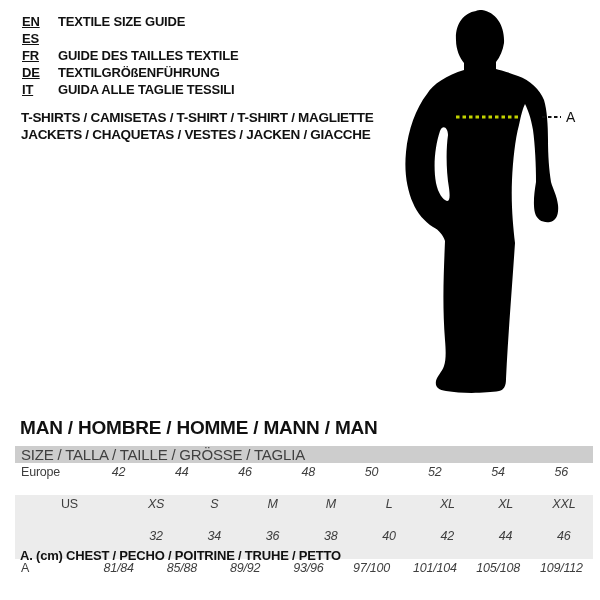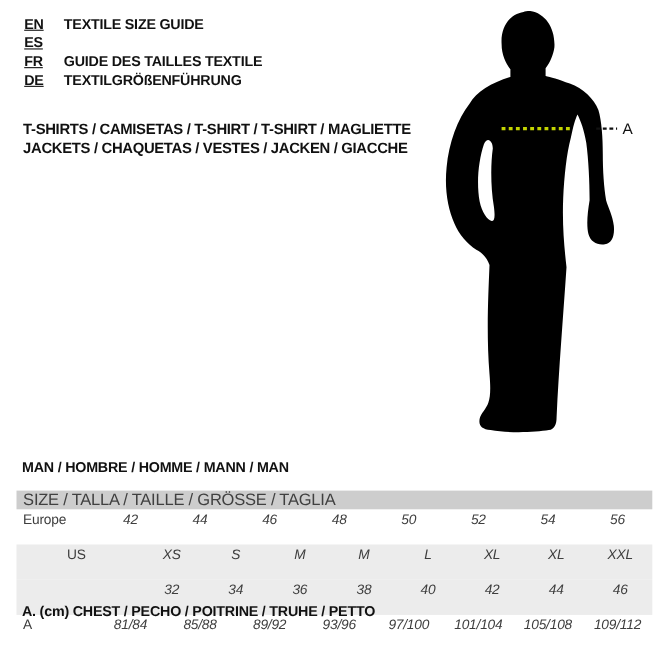--- a/index.html
+++ b/index.html
@@ -13,21 +13,21 @@
   .lang-code { width:36px; font-weight:700; font-size:13px; letter-spacing:-0.2px;text-decoration:underline; }
   .lang-text { font-weight:700; font-size:13px; letter-spacing:-0.2px; white-space:nowrap; }
 
   .categories { position:absolute; left:21px; top:109px; font-weight:700;
                 font-size:13.5px; line-height:17px; letter-spacing:-0.3px; white-space:nowrap; }
 
   .figure { position:absolute; left:400px; top:0; width:200px; height:400px; }
   .figure text { font-family:"Liberation Sans", sans-serif; font-size:14px; fill:#111; font-weight:400; }
 
   .gender-heading { position:absolute; left:20px; top:417px; font-weight:700;
-                    font-size:13px; letter-spacing:-0.2px; }
+                    font-size:19px; letter-spacing:-0.2px; }
 
   .size-table { position:absolute; left:15px; top:446px; width:578px;
                 font-size:12.5px; color:#3e3e3e; letter-spacing:-0.2px; }
   .t-header { background:#cdcdcd; height:17px; line-height:17px; padding-left:6px;
               color:#404040; font-size:15px; }
   .t-row { display:flex; height:32px; line-height:18px; }
   .t-row.shaded { background:#ececec;padding-left:40px; }
   .t-label { width:72px; padding-left:6px; text-align:left; }
   .t-cell { flex:1; text-align:center;font-style:italic; }
 
@@ -47,20 +47,24 @@
     <div class="lang-row">
       <span class="lang-code">ES</span>
     </div>
     <div class="lang-row">
       <span class="lang-code">FR</span>
       <span class="lang-text">GUIDE DES TAILLES TEXTILE</span>
     </div>
     <div class="lang-row">
       <span class="lang-code">DE</span>
       <span class="lang-text">TEXTILGRÖßENFÜHRUNG</span>
+    </div>
+    <div class="lang-row">
+      <span class="lang-code">IT</span>
+      <span class="lang-text">GUIDA ALLE TAGLIE TESSILI</span>
     </div>
   </div>
 
   <div class="categories">
     <div>T-SHIRTS / CAMISETAS / T-SHIRT / T-SHIRT / MAGLIETTE</div>
     <div>JACKETS / CHAQUETAS / VESTES / JACKEN / GIACCHE</div>
   </div>
 
   <svg class="figure" viewBox="0 0 200 400" xmlns="http://www.w3.org/2000/svg">
     <path fill="#000" fill-rule="evenodd" d="

